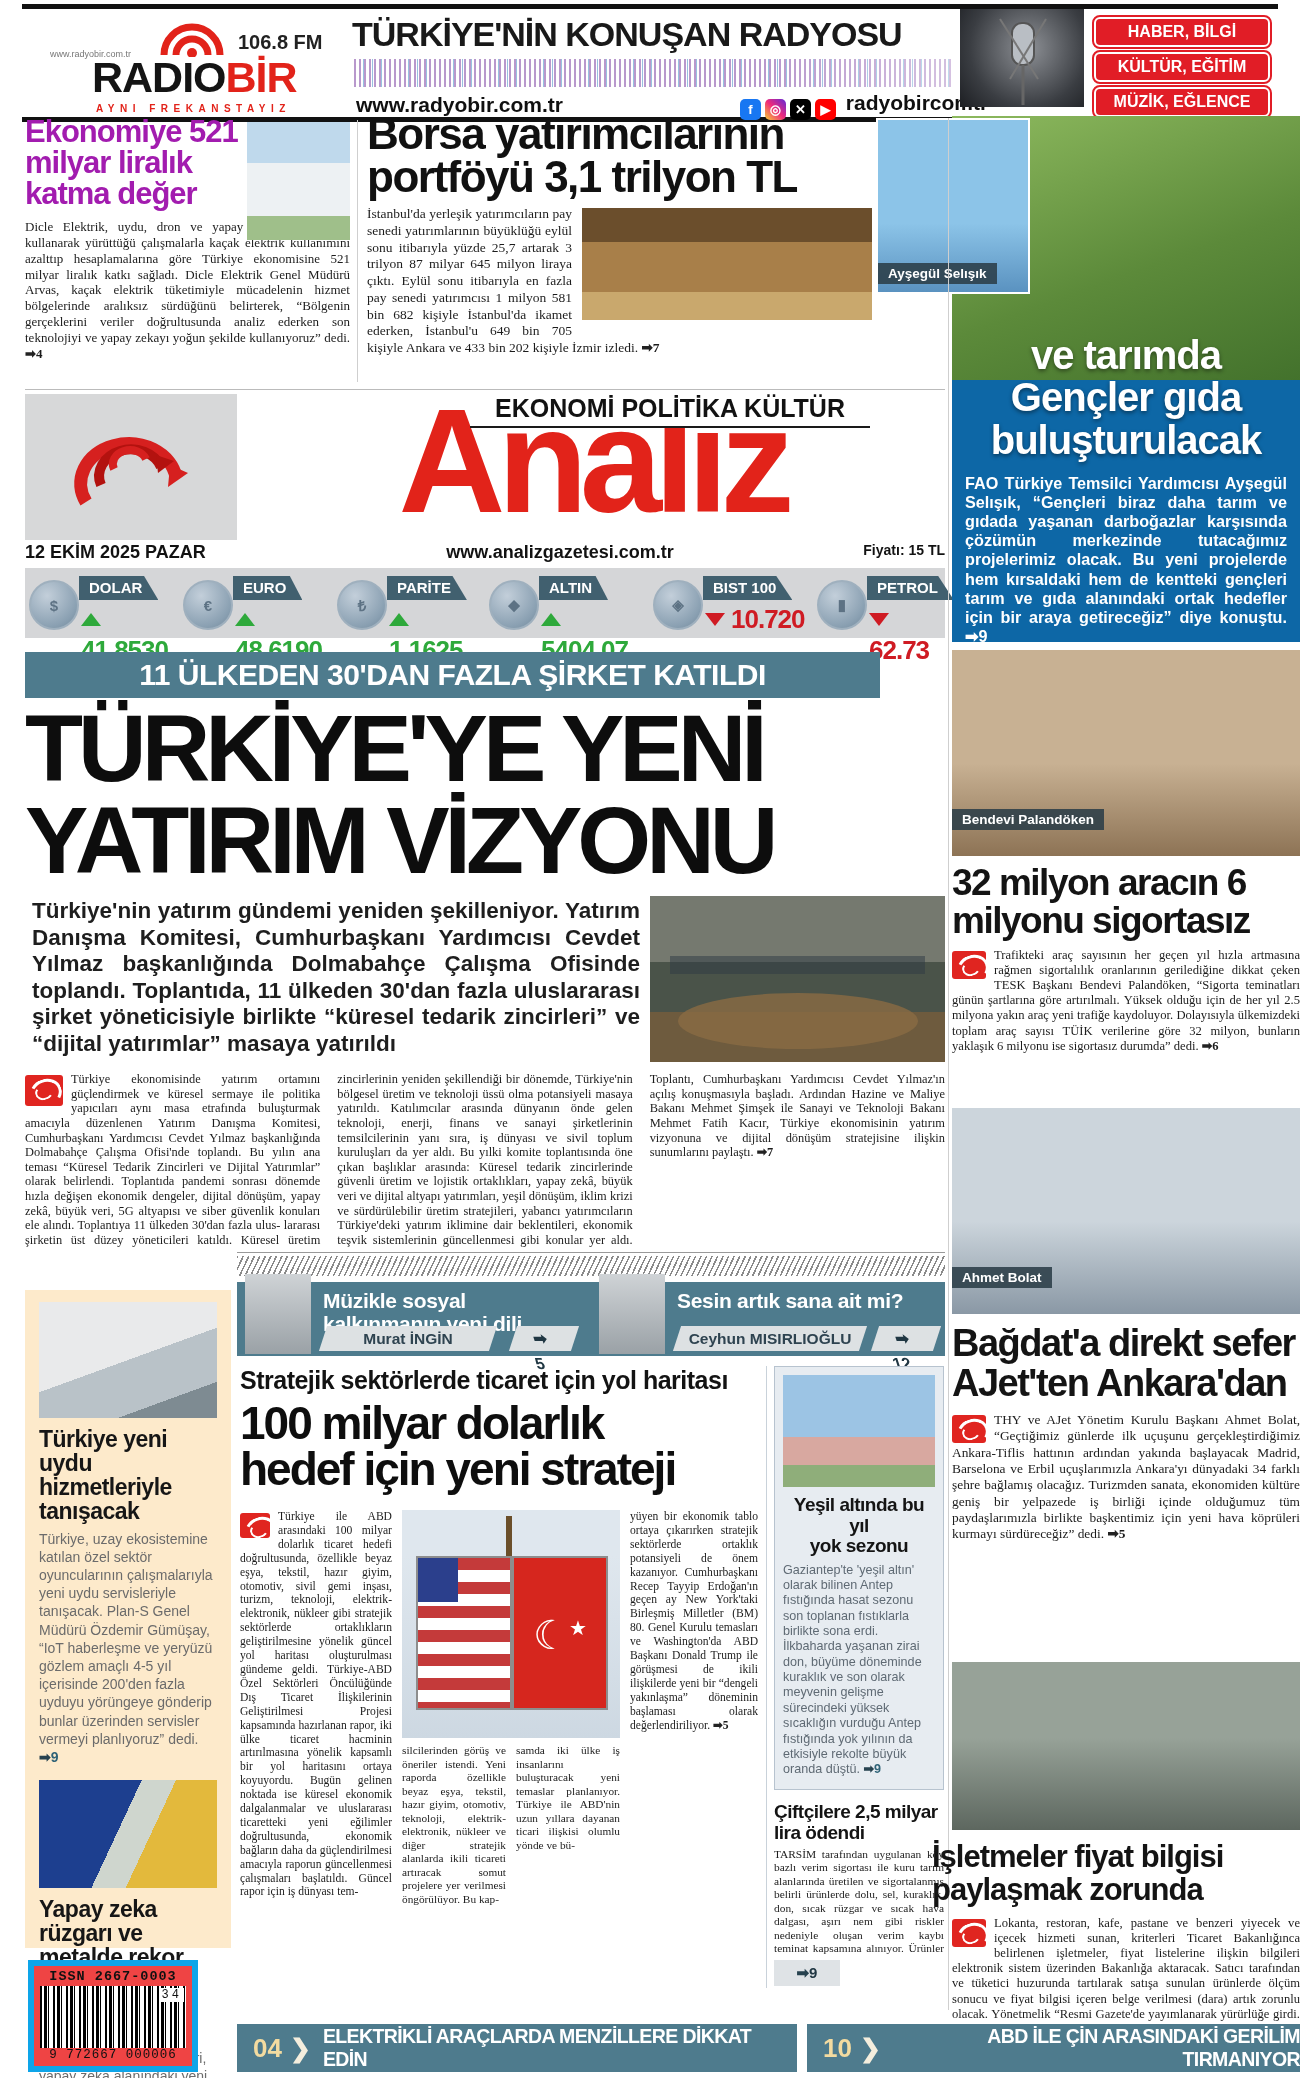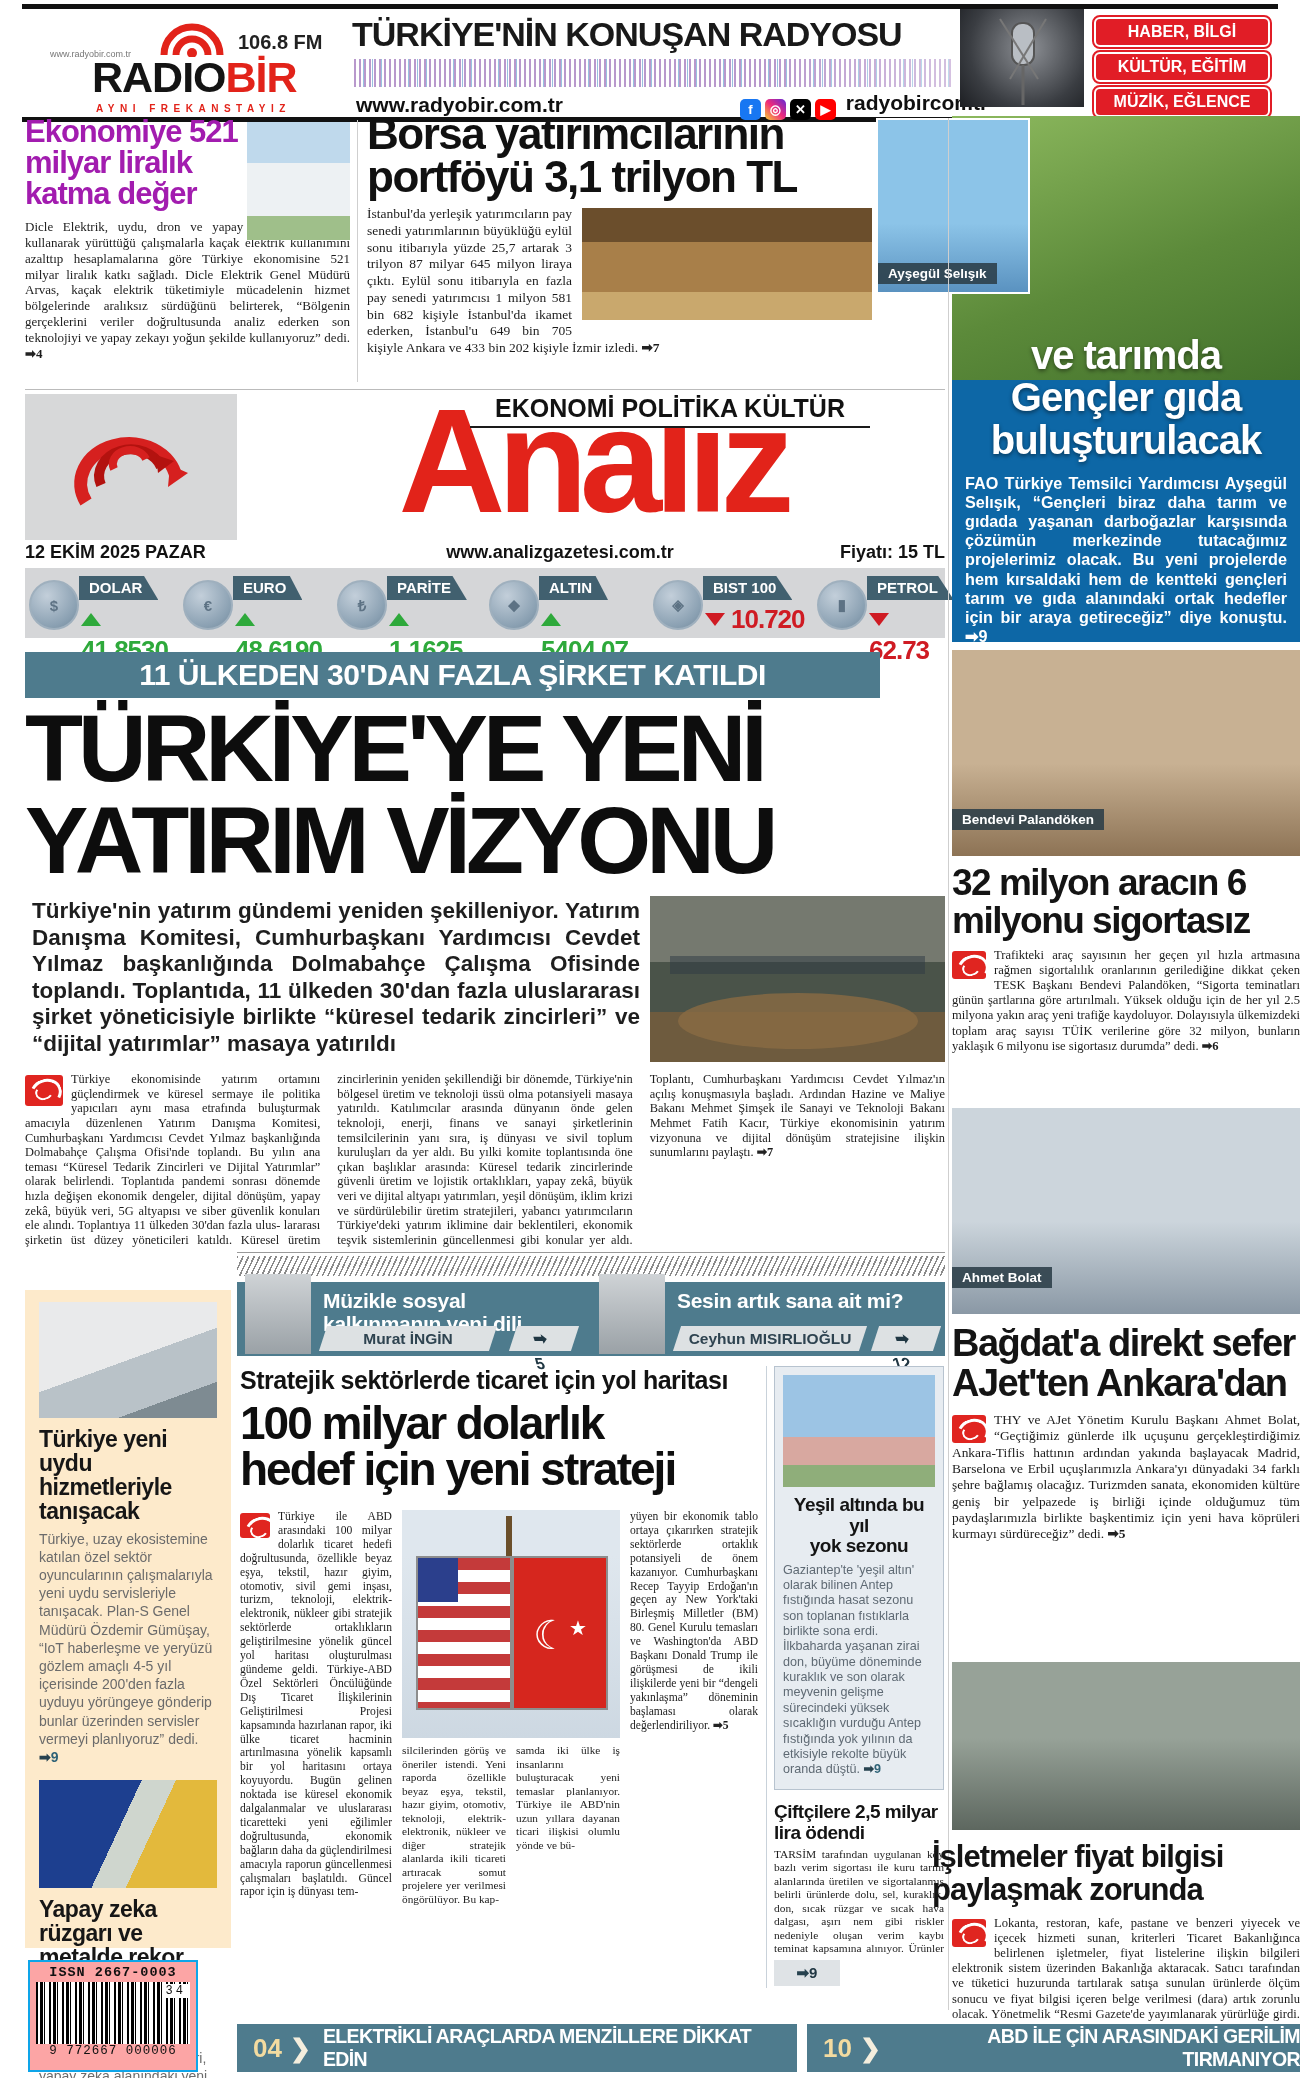--- a/index.html
+++ b/index.html
@@ -136,21 +136,21 @@
       <polygon points="104,58 122,66 102,80" fill="#d6201f"></polygon>
       <polygon points="90,48 108,54 92,66" fill="#b3120f"></polygon>
     </svg>
   </div>
   <div class="abs" style="left:240px;top:386px;width:705px;height:152px;font-size:148px;font-weight:800;letter-spacing:-8px;
               color:#e2231a;line-height:150px;text-align:center;">Analiz</div>
   <div class="abs" style="left:470px;top:392px;width:400px;background:#fff;font-size:25px;font-weight:800;text-align:center;
               border-bottom:2px solid #1a1a1a;padding:2px 0 3px;color:#121212;z-index:3;">EKONOMİ POLİTİKA KÜLTÜR</div>
   <div class="abs" style="left:25px;top:542px;font-size:18px;font-weight:800;color:#121212;">12 EKİM 2025 PAZAR</div>
   <div class="abs" style="left:380px;top:542px;width:360px;text-align:center;font-size:18px;font-weight:700;color:#121212;">www.analizgazetesi.com.tr</div>
-  <div class="abs" style="left:795px;top:542px;width:150px;text-align:right;font-size:18px;font-weight:700;color:#121212;">Fiyatı: 15 TL</div>
+  <div class="abs" style="left:795px;top:542px;width:150px;text-align:right;font-size:14px;font-weight:700;color:#121212;">Fiyatı: 15 TL</div>
 
   <div class="abs ticker" style="left:25px;top:568px;width:920px;height:70px;">
     <div class="titem up" style="left:4px;width:150px;">
       <div class="coin">$</div>
       <div class="tflag">DOLAR</div>
       <div class="tval"><span class="tri"></span><span>41.8530</span></div>
     </div>
     <div class="titem up" style="left:158px;width:150px;">
       <div class="coin">€</div>
       <div class="tflag">EURO</div>
@@ -303,21 +303,21 @@
       </div>
       <div class="photo" style="width:178px;height:108px;margin-top:14px;background:linear-gradient(115deg,#1d3f8f 0 45%,#cfd6ce 45% 60%,#e3b93c 60%);"></div>
       <div class="sbh">Yapay zeka rüzgarı ve metalde rekor</div>
       <div class="sbb">
         <span>Geride bıraktığımız hafta, küresel piyasalar yapay zeka rüzgarının etkisiyle hareketli bir seyir izledi. Özellikle teknoloji hisseleri, yapay zeka alanındaki yeni gelişmelerle desteklenerek güçlü bir performans sergiledi. Bu hafta altın ve dolar yatırımcısına kazandırdı.</span>
       </div>
 
     </div>
   </div>
 
-  <div class="abs" style="left:28px;top:1960px;width:170px;height:112px;border:2px solid #0ea5e9;background:#fca5a5;padding:3px 6px;box-sizing:border-box;">
+  <div class="abs" style="left:28px;top:1960px;width:170px;height:112px;border:6px solid #0ea5e9;background:#ef4444;padding:3px 6px;box-sizing:border-box;">
     <div style="font-family:'Liberation Mono',monospace;font-size:13.5px;font-weight:700;text-align:center;letter-spacing:1px;">ISSN 2667-0003</div>
     <div class="barcode-bars" style="margin-top:2px;"></div>
     <div style="position:absolute;right:8px;top:22px;background:#fff;font-family:'Liberation Mono',monospace;font-size:12px;padding:0 2px;letter-spacing:3px;">34</div>
     <div style="font-family:'Liberation Mono',monospace;font-size:12.5px;text-align:center;letter-spacing:1px;">9 772667 000006</div>
   </div>
 
   <div class="abs vline" style="left:766px;top:1366px;height:622px;background:#c9d2da;"></div>
   <div class="abs" style="left:240px;top:1366px;width:520px;font-size:25px;font-weight:800;letter-spacing:-.5px;color:#131313;">Stratejik sektörlerde ticaret için yol haritası</div>
   <div class="abs" style="left:240px;top:1400px;width:520px;font-size:46px;font-weight:800;letter-spacing:-2px;line-height:1.0;color:#0e0e0e;">
     <div>100 milyar dolarlık</div>

